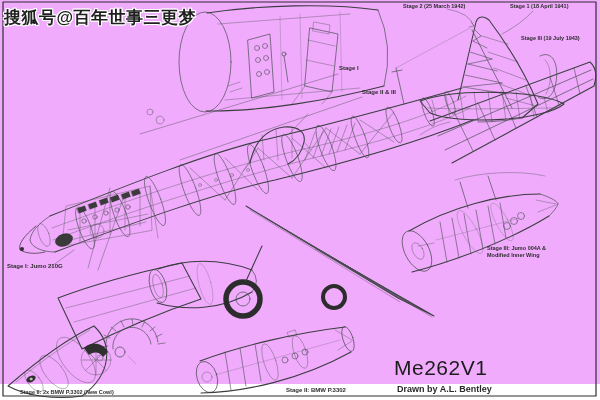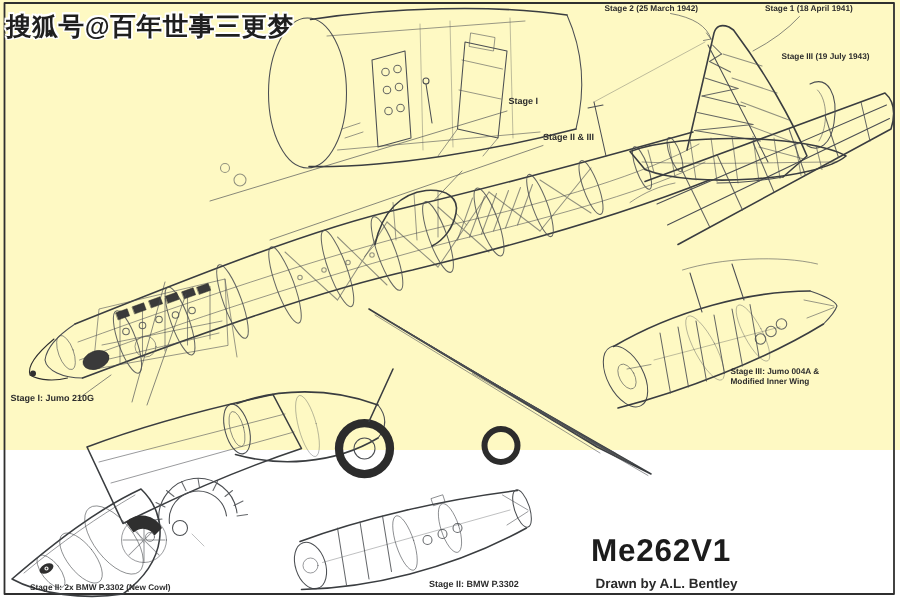--- a/index.html
+++ b/index.html
@@ -1,33 +1,33 @@
 <!DOCTYPE html>
 <html><head>
 <meta charset="utf-8">
 <style>
   html,body{margin:0;padding:0;}
   body{width:600px;height:400px;background:#ffffff;font-family:"Liberation Sans",sans-serif;overflow:hidden;}
-  .page{position:relative;width:600px;height:300px;background:#fef9c3;}
+  .page{position:relative;width:600px;height:384px;background:#f0abfc;}
   svg{position:absolute;left:0;top:0;}
   svg *{stroke:#4b4e52;fill:none;stroke-width:.7;stroke-linecap:round;stroke-linejoin:round;}
   svg .thin{stroke-width:.45;opacity:.85;}
   svg .vthin{stroke-width:.4;opacity:.6;}
   svg .bold{stroke-width:1.05;stroke:#3a3d40;}
   svg .dark{stroke:#2e2e2e;}
   svg .fillDark{fill:#3a3a3a;stroke:#2b2b2b;stroke-width:.3;}
   svg .fillInk{fill:#2f2f2f;stroke:none;}
   svg .tire{stroke:#2c2c2c;stroke-width:5.5;}
   svg .tire2{stroke:#2c2c2c;stroke-width:4;}
   svg .ldr{stroke-width:.55;opacity:.8;}
   .wm{position:absolute;left:4px;top:6px;font-size:17px;font-weight:700;color:#1f1f1f;letter-spacing:.5px;
       text-shadow:1px 0 #fff,-1px 0 #fff,0 1px #fff,0 -1px #fff,1px 1px #fff,-1px -1px #fff,1px -1px #fff,-1px 1px #fff;}
   .lbl{position:absolute;font-size:6px;font-weight:700;color:#2d2d2d;line-height:6.5px;white-space:nowrap;}
   .lbl.small{font-size:5.5px;}
-  .title{position:absolute;left:394px;top:356px;font-size:21px;font-weight:700;color:#1c1c1c;letter-spacing:.5px;}
+  .title{position:absolute;left:394px;top:356px;font-size:21px;font-weight:400;color:#1c1c1c;letter-spacing:.5px;}
   .credit{position:absolute;left:397px;top:384px;font-size:9px;font-weight:700;color:#2a2a2a;}
 </style>
 </head>
 <body>
 
 <div class="page">
 
 <svg width="600" height="400" viewBox="0 0 600 400">
 
   <g>

